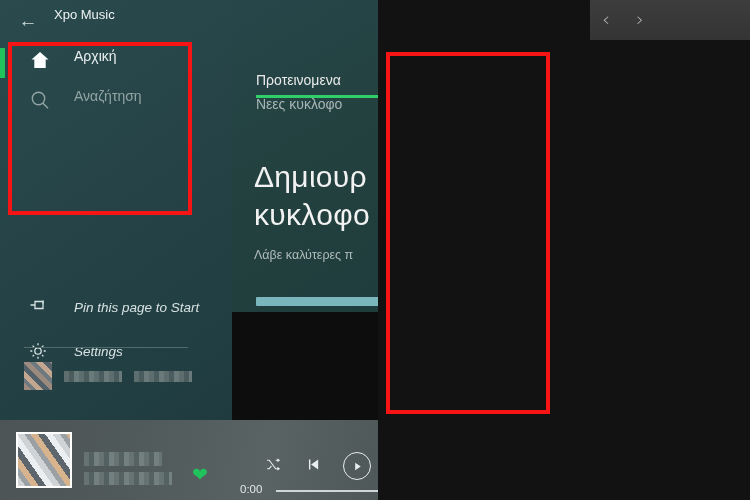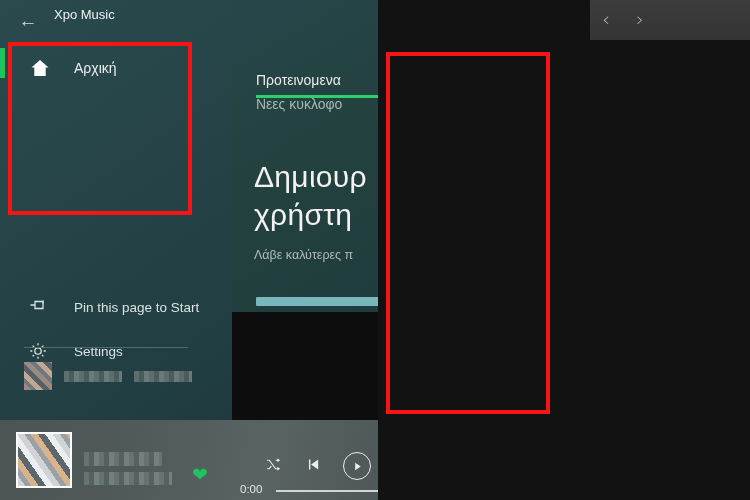--- a/index.html
+++ b/index.html
@@ -54,26 +54,26 @@
     background:linear-gradient(145deg,#2a4a4d 0%,#264448 45%,#1f3b3f 100%);
   }
   .xpo-flyout .back {
     position:absolute; left:14px; top:8px; width:28px; height:26px;
     color:#d6dede; font-size:19px; display:flex; align-items:center; justify-content:center; font-weight:300;
   }
   .xpo-title { position:absolute; left:54px; top:7px; color:#eef3f3; font-size:13px; }
   .green-tab { position:absolute; left:0px; top:48px; width:5px; height:30px; background:#21c45c; }
 
   .xpo-nav { position:absolute; left:14px; top:48px; width:180px; }
-  .xp-item { height:40px; display:flex; align-items:center; gap:22px; padding-left:14px; }
+  .xp-item { height:40px; display:flex; align-items:flex-start; gap:22px; padding-left:14px; }
   .xp-item .xic { width:24px; height:24px; flex:0 0 auto; position:relative; }
   .xp-item .xlb { font-size:14px; color:#eaf0f0; }
   .xp-item.dim .xlb { color:#93a4a4; }
 
-  .xpo-bottom-actions { position:absolute; left:14px; top:285px; width:190px; }
+  .xpo-bottom-actions { position:absolute; left:14px; top:285px; width:190px;font-style:italic; }
   .xp-act { height:44px; display:flex; align-items:center; gap:24px; padding-left:12px; }
   .xp-act .xic { width:24px; height:24px; flex:0 0 auto; position:relative;}
   .xp-act .xlb { font-size:13.5px; color:#d8e2e2; white-space:nowrap;}
   .xpo-sep { position:absolute; left:24px; top:347px; width:164px; height:1px; background:#516b6b; }
   .xpo-acct { position:absolute; left:24px; top:362px; display:flex; align-items:center; gap:12px;}
   .xpo-acct .av {
     width:28px;height:28px;
     background:repeating-linear-gradient(45deg,#9c8a7e 0 5px,#6e7a80 5px 9px,#c2a68f 9px 14px,#53616b 14px 19px);
     filter:blur(0.5px);
   }
@@ -124,21 +124,21 @@
 
   <div class="xpo">
 
     <div class="xpo-content">
       <div class="tab-row">
         <div class="xpo-tab">Προτεινομενα</div>
         <div class="xpo-tab-underline"></div>
       </div>
       <div class="xpo-tab2">Νεες κυκλοφο</div>
       <div class="xpo-hero1">Δημιουρ</div>
-      <div class="xpo-hero2">χρήστη</div>
+      <div class="xpo-hero2">κυκλοφο</div>
       <div class="xpo-herosub">Λάβε καλύτερες π</div>
       <div class="xpo-progress"></div>
     </div>
     <div class="xpo-blackzone"></div>
 
     <div class="xpo-flyout">
       <div class="back">←</div>
       <div class="xpo-title">Xpo Music</div>
       <div class="green-tab"></div>
 
@@ -146,20 +146,29 @@
 
         <div class="xp-item">
           <span class="xic">
             <svg viewBox="0 0 24 24" width="24" height="24">
                 <path d="M12 4 3.5 11.5h2.8V20h11.4v-8.5h2.8z" fill="#ffffff"></path>
               </svg>
           </span>
           <span class="xlb">Αρχική</span>
         </div>
 
+        <div class="xp-item dim">
+          <span class="xic">
+            <svg viewBox="0 0 24 24" width="24" height="24" fill="none" stroke="#93a4a4" stroke-width="1.4">
+              <circle cx="10.5" cy="10.5" r="6.2"></circle>
+                <path d="M15 15.2 20 20.3"></path>
+            </svg>
+          </span>
+          <span class="xlb">Αναζήτηση</span>
+        </div>
 
 
       </div>
 
       <div class="xpo-bottom-actions">
         <div class="xp-act">
           <span class="xic">
             <svg viewBox="0 0 24 24" width="24" height="24" fill="none" stroke="#d8e2e2" stroke-width="1.3">
               <path d="M9 6.5h8v7H9z"></path>
                 <path d="M4.5 10H9M17 8.5v-3"></path>

